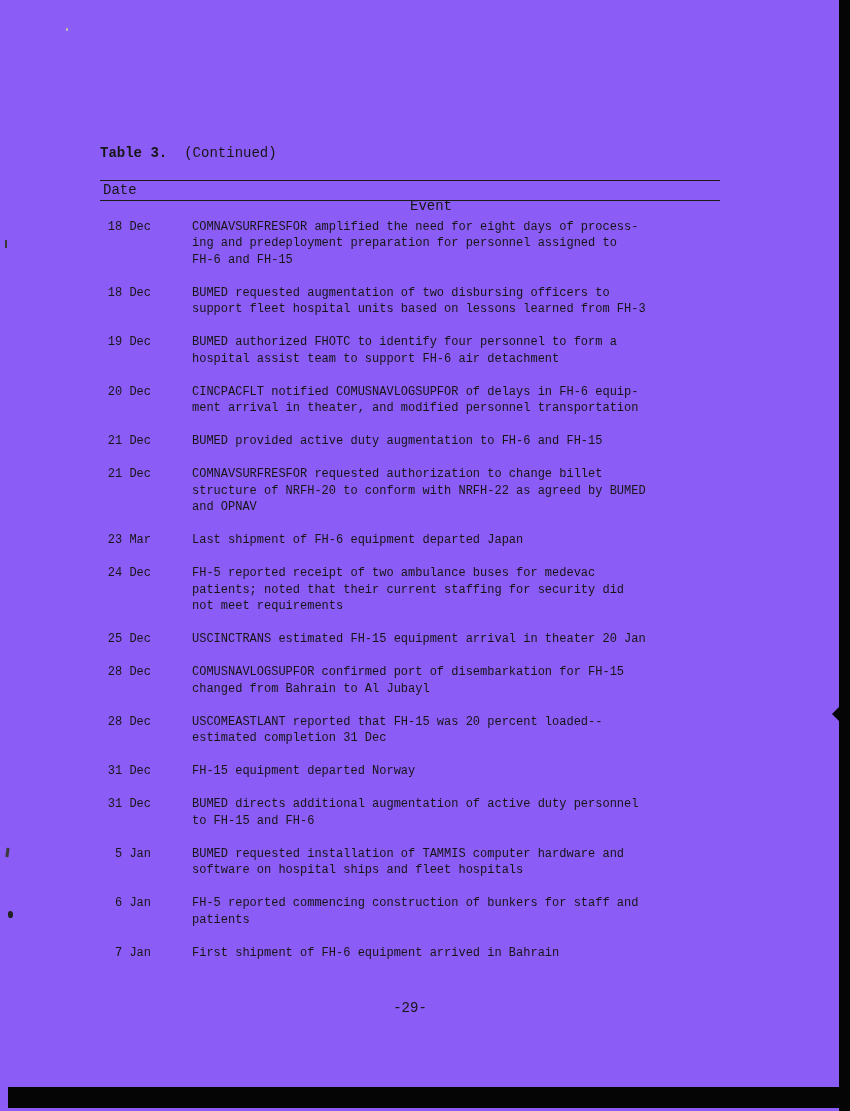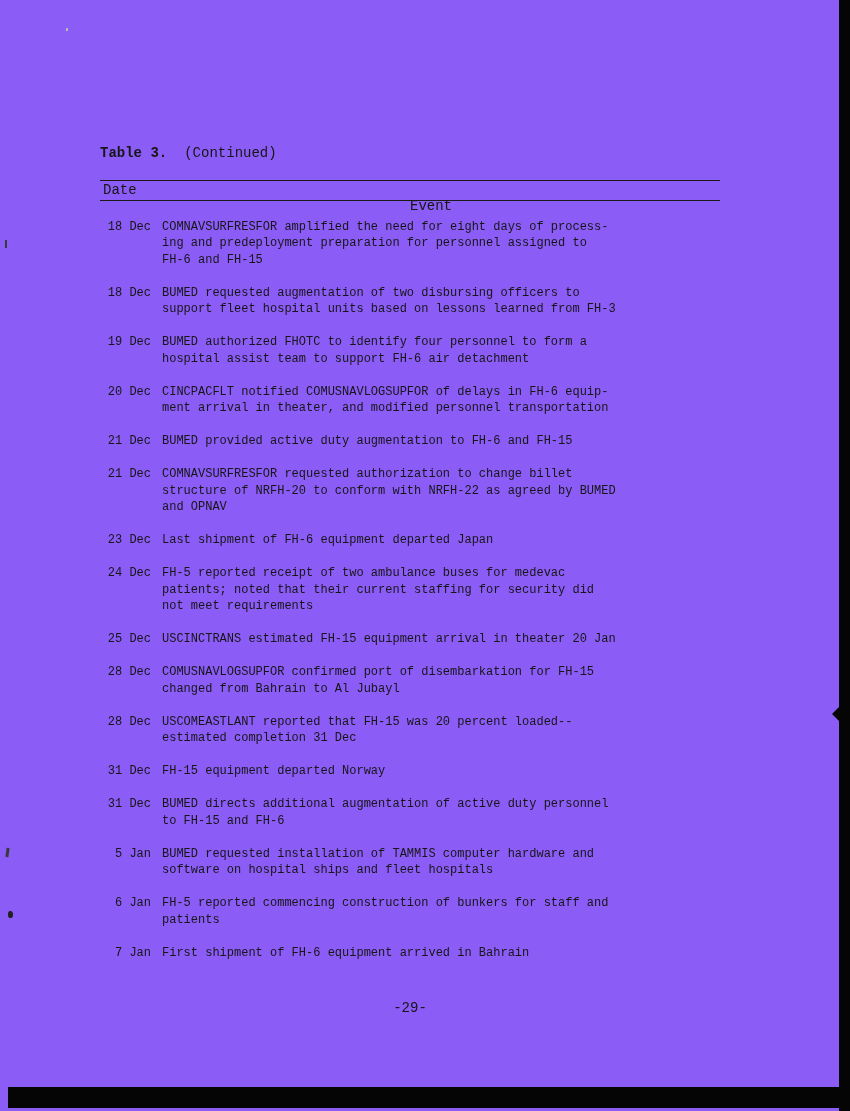--- a/index.html
+++ b/index.html
@@ -46,21 +46,21 @@
   .row { display: flex; margin-bottom: 16.5px; }
   .row:last-child { margin-bottom: 0; }
   .cell-date {
     flex: none;
     width: 51px;
     text-align: right;
     white-space: pre;
   }
   .cell-event {
     flex: 1;
-    margin-left: 11px;
+    margin-left: 41px;
     white-space: pre;
   }
   .page-number {
     position: absolute;
     top: 874px;
     left: 0;
     width: 100%;
     text-align: center;
     font-size: 14px;
   }
@@ -135,21 +135,21 @@
   </div>
 
   <div class="row">
     <span class="cell-date">21 Dec</span>
     <span class="cell-event">COMNAVSURFRESFOR requested authorization to change billet
 structure of NRFH-20 to conform with NRFH-22 as agreed by BUMED
 and OPNAV</span>
   </div>
 
   <div class="row">
-    <span class="cell-date">23 Dec</span>
+    <span class="cell-date">23 Mar</span>
     <span class="cell-event">Last shipment of FH-6 equipment departed Japan</span>
   </div>
 
   <div class="row">
     <span class="cell-date">24 Dec</span>
     <span class="cell-event">FH-5 reported receipt of two ambulance buses for medevac
 patients; noted that their current staffing for security did
 not meet requirements</span>
   </div>
 

